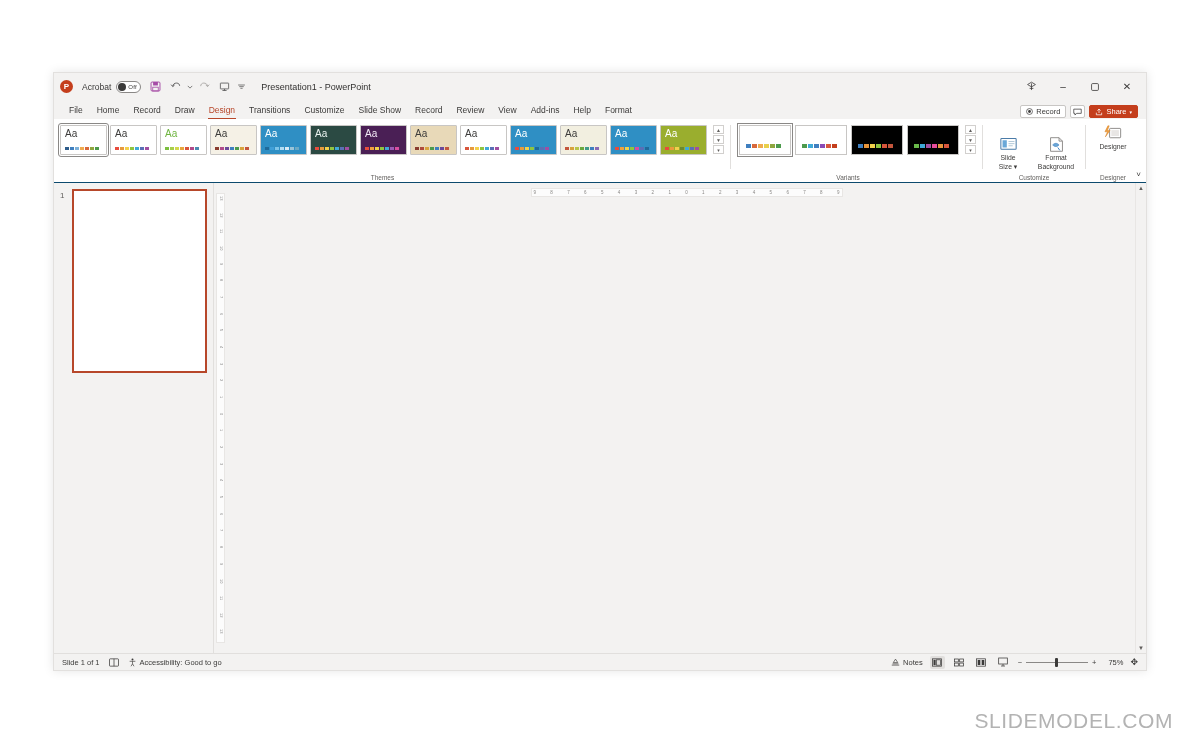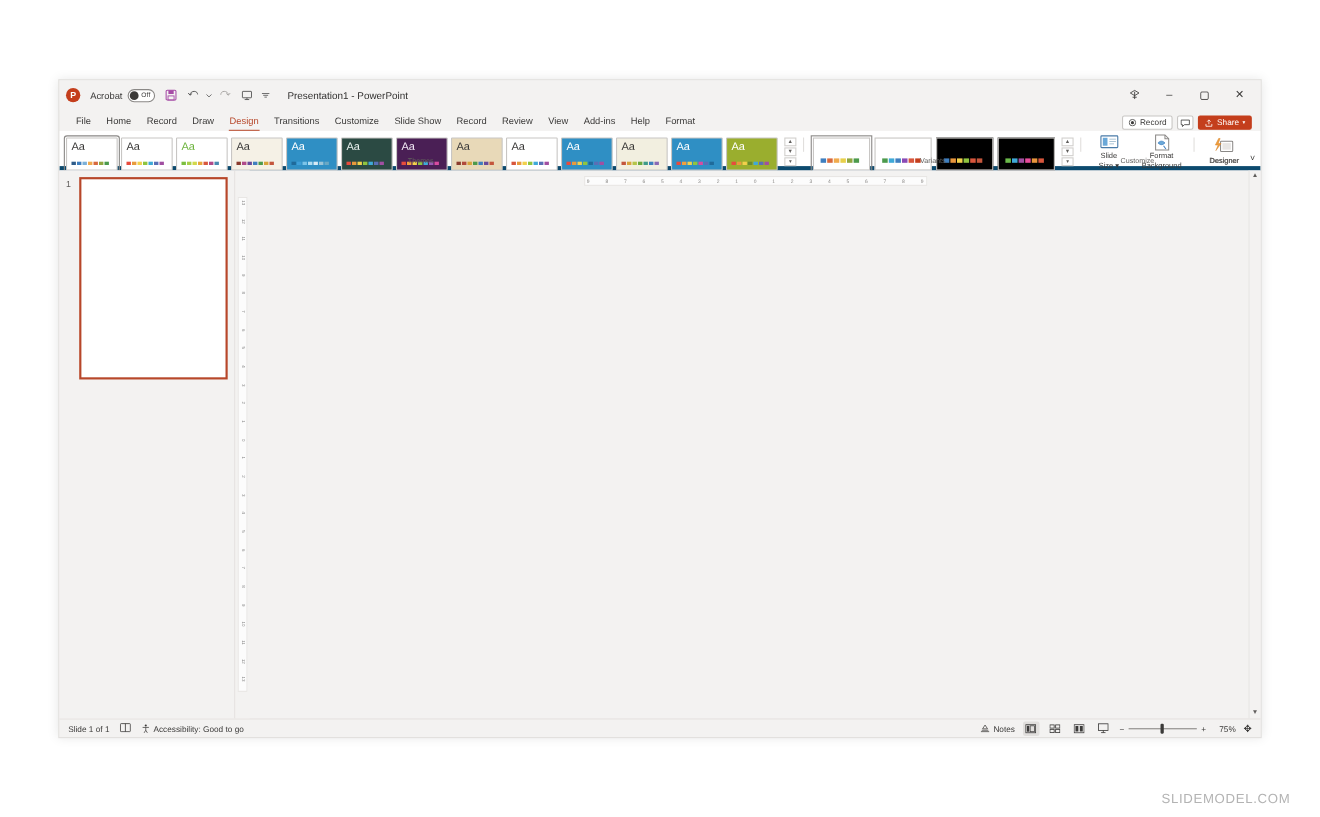--- a/index.html
+++ b/index.html
@@ -48,21 +48,21 @@
   .tab.active{color:#b7472a;position:relative;font-weight:400;}
   .tab.active::after{content:"";position:absolute;left:6px;right:6px;bottom:0;height:1.5px;background:#b7472a;}
   .tabrow-right{margin-left:auto;display:flex;align-items:center;gap:4px;padding-bottom:1px;}
   .pill{height:13px;border:1px solid #c8c6c4;border-radius:2px;background:#fff;
         display:flex;align-items:center;gap:3px;padding:0 5px;font-size:7.5px;color:#3b3a39;}
   .pill.share{background:#c43e1c;border-color:#c43e1c;color:#fff;}
   .icon-sq{width:15px;height:13px;border:1px solid #c8c6c4;border-radius:2px;background:#fff;
            display:flex;align-items:center;justify-content:center;}
 
   
-  .ribbon{height:36px;background:#fff;border-bottom:4px solid #0c4a6e;
+  .ribbon{height:64px;background:#fff;border-bottom:1px solid #0c4a6e;
           display:flex;align-items:stretch;flex:0 0 auto;position:relative;padding-top:2px;}
   .group{display:flex;flex-direction:column;align-items:center;justify-content:flex-start;
          position:relative;padding:0 2px;}
   .group-label{font-size:6.5px;color:#605e5c;position:absolute;bottom:1px;left:0;right:0;text-align:center;}
   .group-sep{width:1px;background:#e1dfdd;margin:4px 2px 13px;}
 
   
   .gal{display:flex;align-items:flex-start;gap:3px;padding:4px 2px 0 4px;}
   .thumb{width:47px;height:30px;border:1px solid #c8c6c4;border-radius:1px;
          position:relative;overflow:hidden;background:#fff;flex:0 0 auto;}
@@ -124,21 +124,21 @@
   .status .txt{font-size:7.5px;color:#3b3a39;white-space:nowrap;}
   .status-right{margin-left:auto;display:flex;align-items:center;gap:7px;}
   .vbtn{width:15px;height:13px;display:flex;align-items:center;justify-content:center;color:#3b3a39;}
   .vbtn.on{background:#e1dfdd;border-radius:2px;}
   .zoomslider{display:flex;align-items:center;gap:4px;}
   .track{width:62px;height:1px;background:#8a8886;position:relative;}
   .knob2{position:absolute;left:29px;top:-4px;width:3px;height:9px;background:#3b3a39;border-radius:1px;}
   .zoomtxt{font-size:7.5px;color:#3b3a39;width:20px;text-align:right;}
 
   
-  .watermark{position:absolute;right:27px;bottom:10px;font-size:12px;color:#b3b3b3;letter-spacing:.6px;}
+  .watermark{position:absolute;right:27px;bottom:10px;font-size:21px;color:#b3b3b3;letter-spacing:.6px;}
 </style>
 </head>
 <body>
 
 <div id="page">
 
   <div id="win">
 
     <div class="titlebar">
       <div class="ppt-logo">

